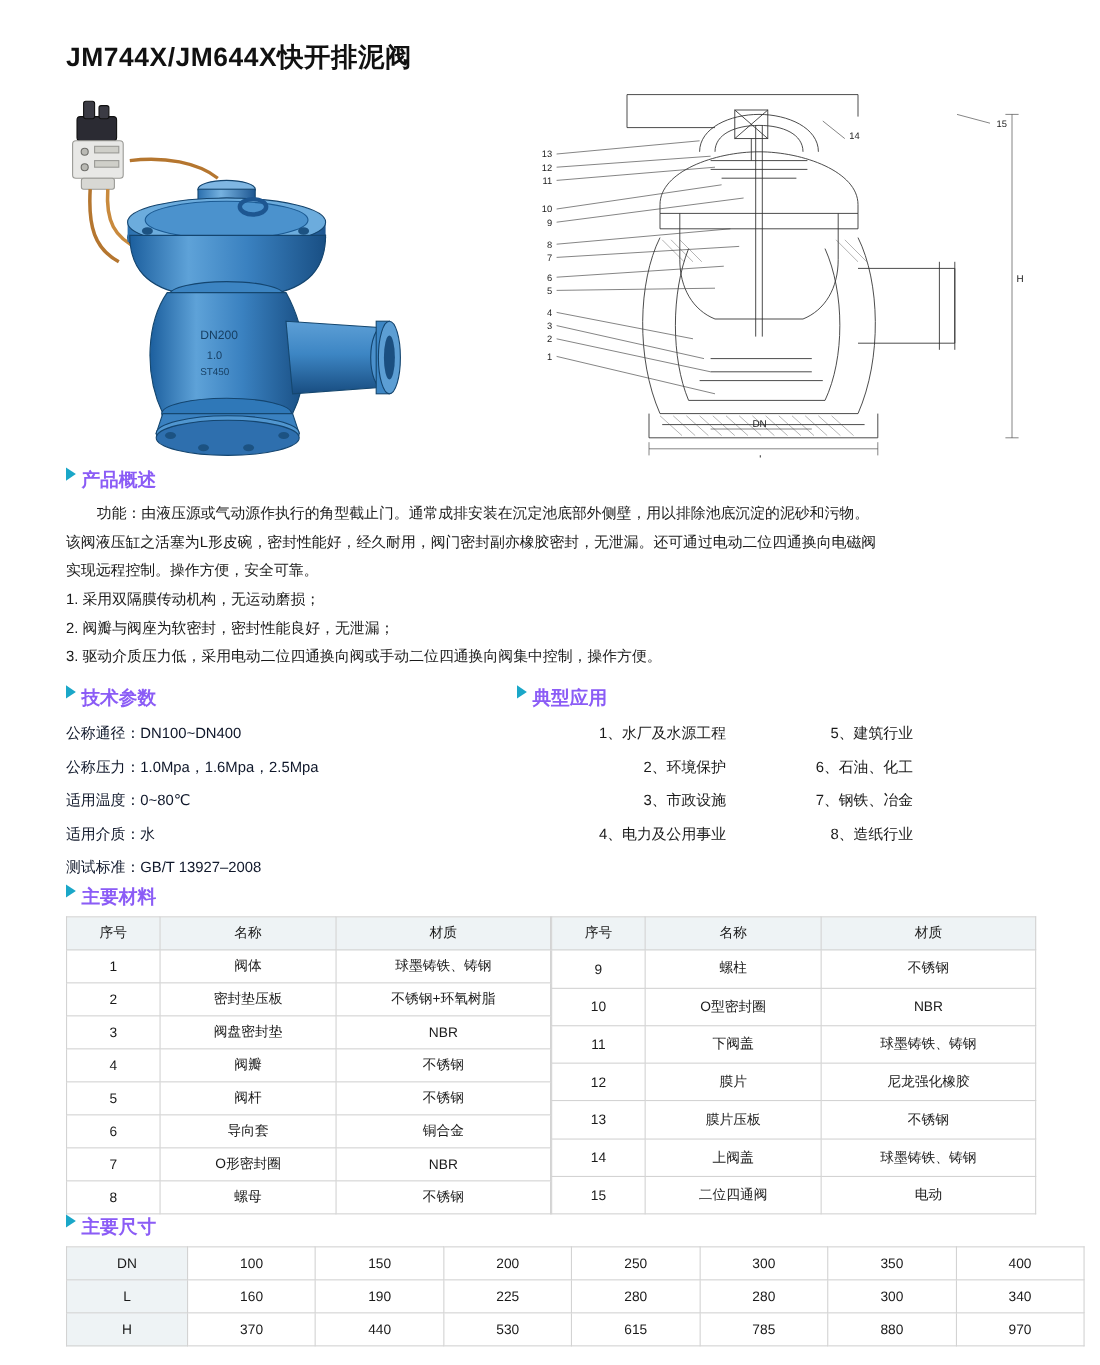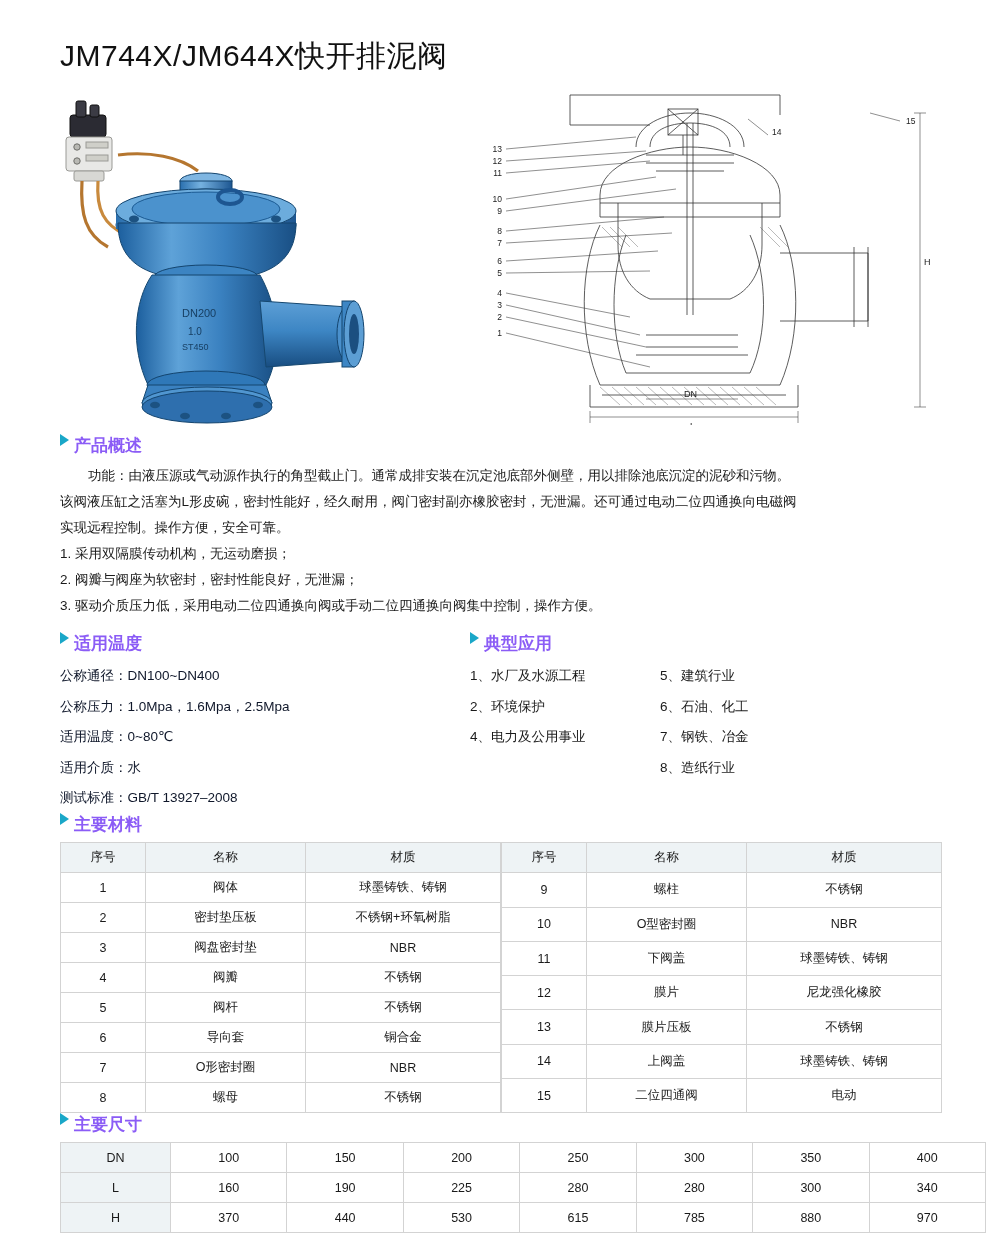--- a/index.html
+++ b/index.html
@@ -9,22 +9,22 @@
     height: 1241px;
     background: #ffffff;
     font-family: "Liberation Sans", "DejaVu Sans", sans-serif;
     color: #000;
     position: relative;
     overflow: hidden;
   }
   .page { position: relative; width: 1000px; height: 1241px; padding: 0 30px; }
 
   .title {
-    font-size: 30px;
-    font-weight: normal;
+    font-size: 24px;
+    font-weight: bold;
     letter-spacing: 0.5px;
     padding: 36px 0 0 30px;
     color: #111;
   }
 
   
   .illus-row {
     display: flex;
     align-items: flex-start;
     margin-top: 8px;
@@ -56,21 +56,21 @@
   .overview { margin-top: 4px; padding-left: 30px; padding-right: 10px; }
   .ov-body { font-size: 13.5px; line-height: 1.92; color: #1a1a1a; }
   .ov-body p { margin: 0; }
   .ov-body p.indent { text-indent: 28px; }
 
   
   .two-col { display: flex; margin-top: 14px; padding-left: 30px; }
   .col-left { width: 400px; }
   .col-right { flex: 1; padding-left: 10px;}
   .spec-line { font-size: 13.5px; line-height: 2.25; color: #0f172a; }
-  .apps-grid { display: flex; }
+  .apps-grid { display: flex; text-align: right; }
   .apps-col { width: 190px; }
   .apps-col.second { width: 170px; }
   .app-line { font-size: 13.5px; line-height: 2.25; color: #1a1a1a; }
 
   
   .mat-wrap { display: flex; margin-top: 0; padding-left: 30px; padding-right: 20px;}
   table { border-collapse: collapse; font-size: 12.5px; }
   .mat-table { width: 440px; table-layout: fixed; }
   .mat-table th, .mat-table td {
     border: 1px solid #d3d3d3;
@@ -298,37 +298,38 @@
       <p>1. 采用双隔膜传动机构，无运动磨损；</p>
       <p>2. 阀瓣与阀座为软密封，密封性能良好，无泄漏；</p>
       <p>3. 驱动介质压力低，采用电动二位四通换向阀或手动二位四通换向阀集中控制，操作方便。</p>
     </div>
   </div>
 
   <div class="two-col">
     <div class="col-left">
       <div class="sec-head">
         <span class="tri"></span>
-        <span>适用温度</span>
+        <span>技术参数</span>
       </div>
       <div class="spec-line">公称通径：DN100~DN400</div>
       <div class="spec-line">公称压力：1.0Mpa，1.6Mpa，2.5Mpa</div>
       <div class="spec-line">适用温度：0~80℃</div>
       <div class="spec-line">适用介质：水</div>
       <div class="spec-line">测试标准：GB/T 13927–2008</div>
     </div>
     <div class="col-right">
       <div class="sec-head">
         <span class="tri"></span>
         <span>典型应用</span>
       </div>
       <div class="apps-grid">
         <div class="apps-col">
           <div class="app-line">1、水厂及水源工程</div>
           <div class="app-line">2、环境保护</div>
+          <div class="app-line">3、市政设施</div>
           <div class="app-line">4、电力及公用事业</div>
         </div>
         <div class="apps-col second">
           <div class="app-line">5、建筑行业</div>
           <div class="app-line">6、石油、化工</div>
           <div class="app-line">7、钢铁、冶金</div>
           <div class="app-line">8、造纸行业</div>
         </div>
       </div>
     </div>

